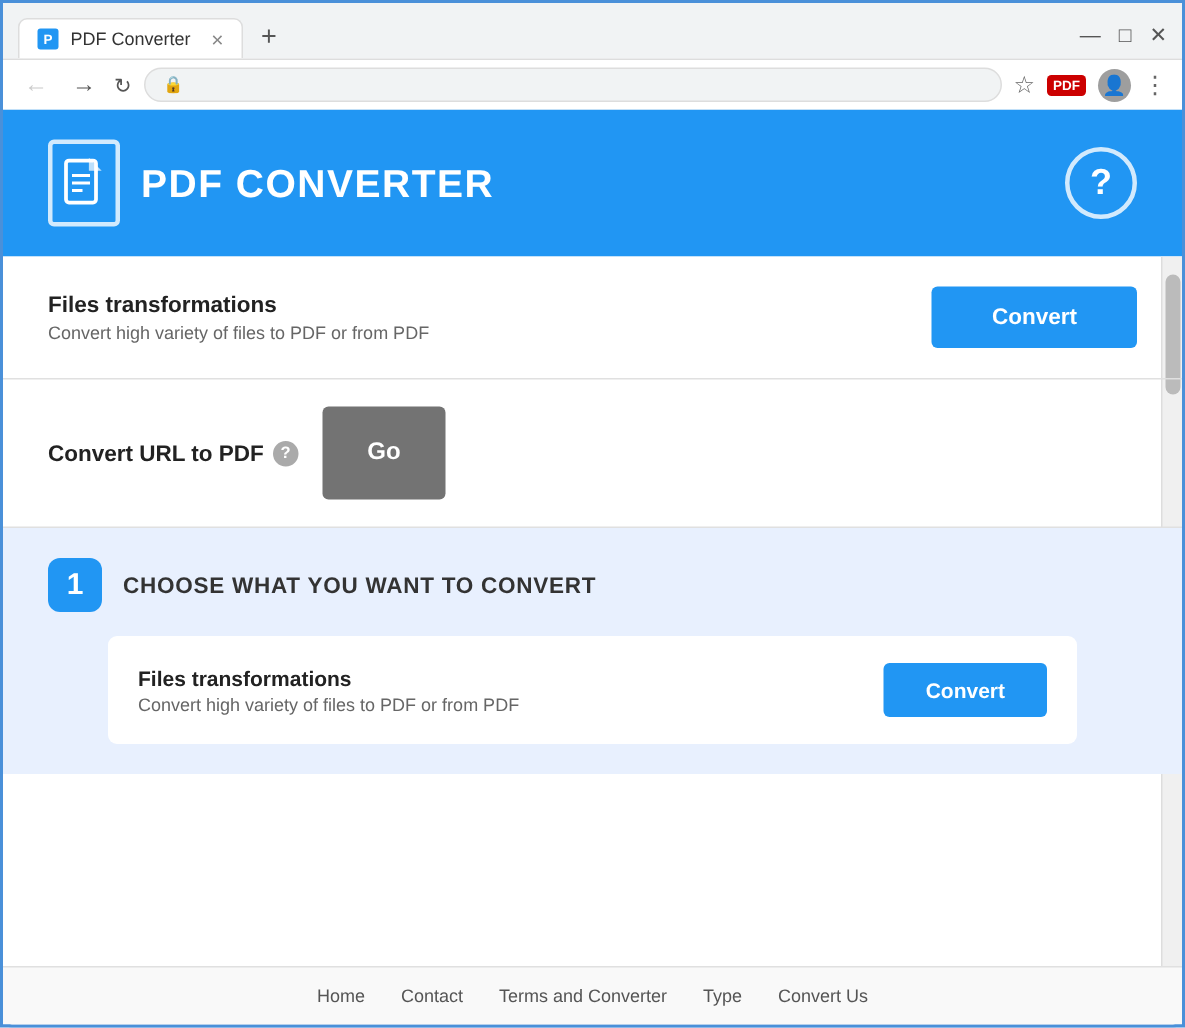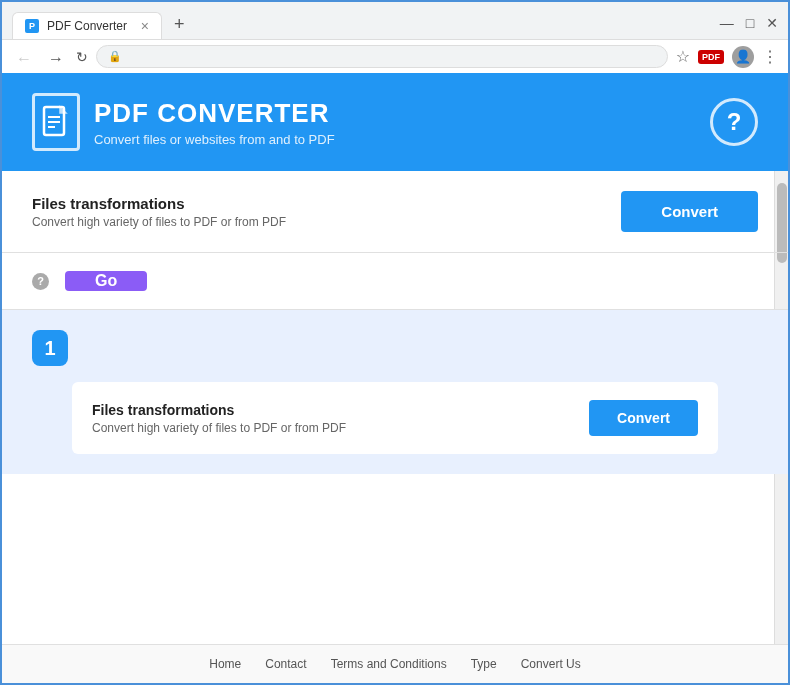--- a/index.html
+++ b/index.html
@@ -250,25 +250,25 @@
     .url-input {
       flex: 1;
       border: 1px solid #ddd;
       border-radius: 4px;
       padding: 10px 14px;
       font-size: 13px;
       color: #aaa;
       background: #fafafa;
     }
     .go-btn {
-      background: #8b5cf6;
+      background: #737373;
       color: white;
       border: none;
       border-radius: 4px;
-      padding: 1px 30px;
+      padding: 22px 30px;
       font-size: 16px;
       font-weight: 600;
       cursor: pointer;
     }
 
     
     .step-section {
       background: #e8f0fe;
       margin: 0;
       padding: 20px 30px;
@@ -405,66 +405,67 @@
           <svg width="28" height="34" viewBox="0 0 28 34" fill="none">
             <rect x="2" y="2" width="20" height="28" rx="2" stroke="white" stroke-width="2.5" fill="none"></rect>
             <line x1="6" y1="12" x2="18" y2="12" stroke="white" stroke-width="2"></line>
             <line x1="6" y1="17" x2="18" y2="17" stroke="white" stroke-width="2"></line>
             <line x1="6" y1="22" x2="13" y2="22" stroke="white" stroke-width="2"></line>
             <path d="M18 2 L24 8 L18 8 Z" stroke="white" stroke-width="1.5" fill="white" opacity="0.7"></path>
           </svg>
         </div>
         <div class="header-text">
           <h1>PDF CONVERTER</h1>
-          <p>Convert files or websites from and to PDF</p>
         </div>
       </div>
       <button class="help-btn">?</button>
     </div>
 
     <div class="main-area">
       <div class="watermark">PDF</div>
 
       <div class="content-inner">
 
         <div class="file-transform-row">
           <div class="file-transform-text">
             <h2>Files transformations</h2>
             <p>Convert high variety of files to PDF or from PDF</p>
           </div>
           <button class="convert-btn">Convert</button>
         </div>
 
         <div class="url-row">
           <div class="url-label">
+            <span>Convert URL to PDF</span>
             <div class="question-badge">?</div>
           </div>
           <button class="go-btn">Go</button>
         </div>
 
         <div class="step-section">
           <div class="step-header">
             <div class="step-number">1</div>
+            <span class="step-title">CHOOSE WHAT YOU WANT TO CONVERT</span>
           </div>
           <div class="step-card">
             <div class="step-card-text">
               <h3>Files transformations</h3>
               <p>Convert high variety of files to PDF or from PDF</p>
             </div>
             <button class="step-convert-btn">Convert</button>
           </div>
         </div>
       </div>
 
       <div class="scrollbar">
         <div class="scrollbar-thumb"></div>
       </div>
     </div>
 
     <div class="footer">
       <a class="footer-link">Home</a>
       <a class="footer-link">Contact</a>
-      <a class="footer-link">Terms and Conditions</a>
+      <a class="footer-link">Terms and Converter</a>
       <a class="footer-link">Type</a>
       <a class="footer-link">Convert Us</a>
     </div>
   </div>
 </div>
 
 </body></html>

